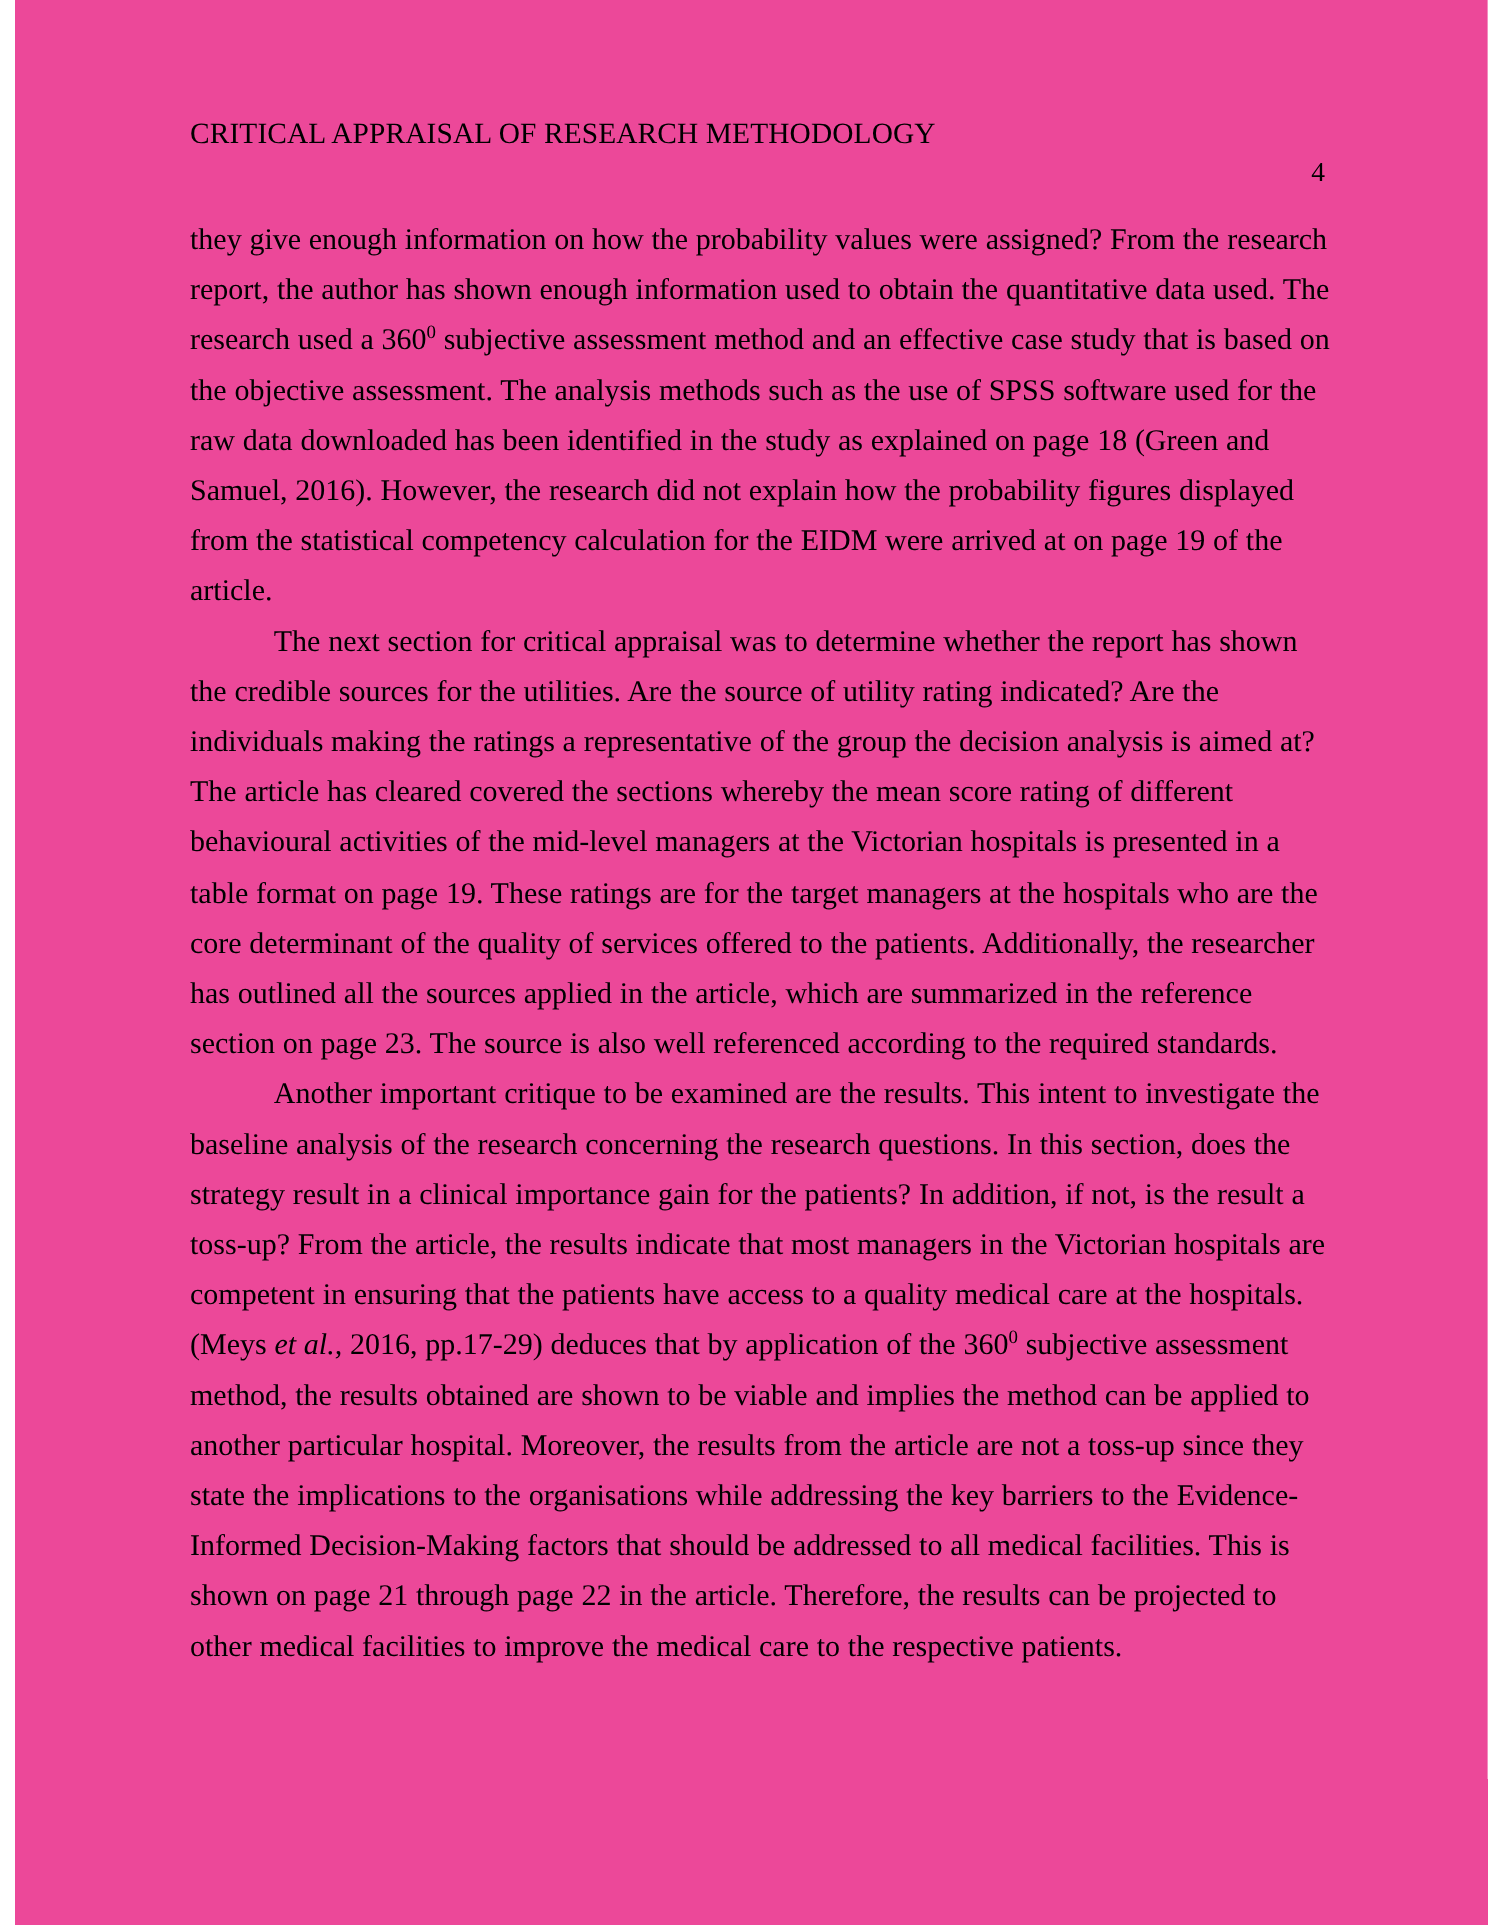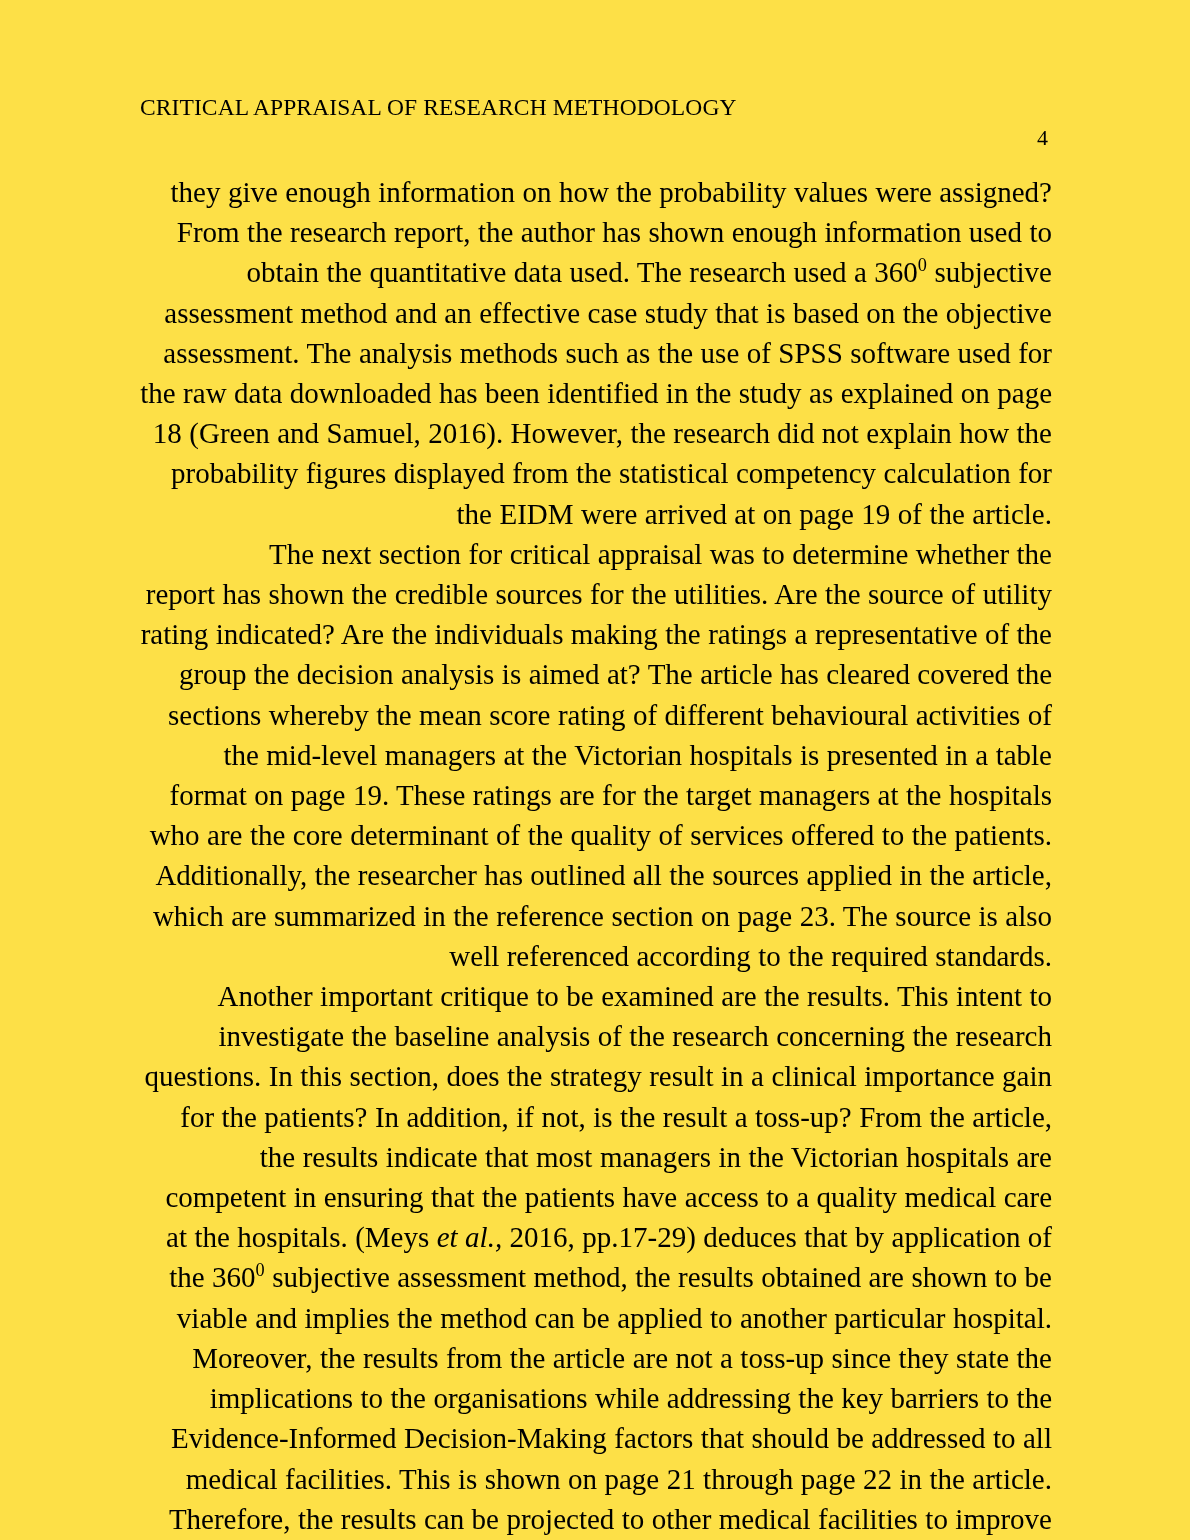--- a/index.html
+++ b/index.html
@@ -14,21 +14,22 @@
     position: relative;
     overflow: hidden;
     font-family: "Liberation Serif", "DejaVu Serif", serif;
     color: #000000;
     -webkit-font-smoothing: antialiased;
   }
 
   .page {
     position: absolute;
     inset: 0;
-    background: #fde047;
+    background: #ec4899;
+    margin-left: 12px;
   }
 
   
   .running-head {
     position: absolute;
     left: 140px;
     top: 92px;
     width: 910px;
     font-size: 23.5px;
     line-height: 30px;
@@ -50,23 +51,23 @@
   .body-block {
     position: absolute;
     left: 140px;
     top: 172px;
     width: 912px;
   }
 
   p.para {
     margin: 0;
     padding: 0;
-    font-size: 29px;
+    font-size: 24px;
     line-height: 40.2px;
-    text-align: right;
+    text-align: left;
     word-spacing: 0.2px;
   }
 
   p.para.indented {
     text-indent: 67px;
   }
 
   p.para + p.para {
     margin-top: 0;
   }

